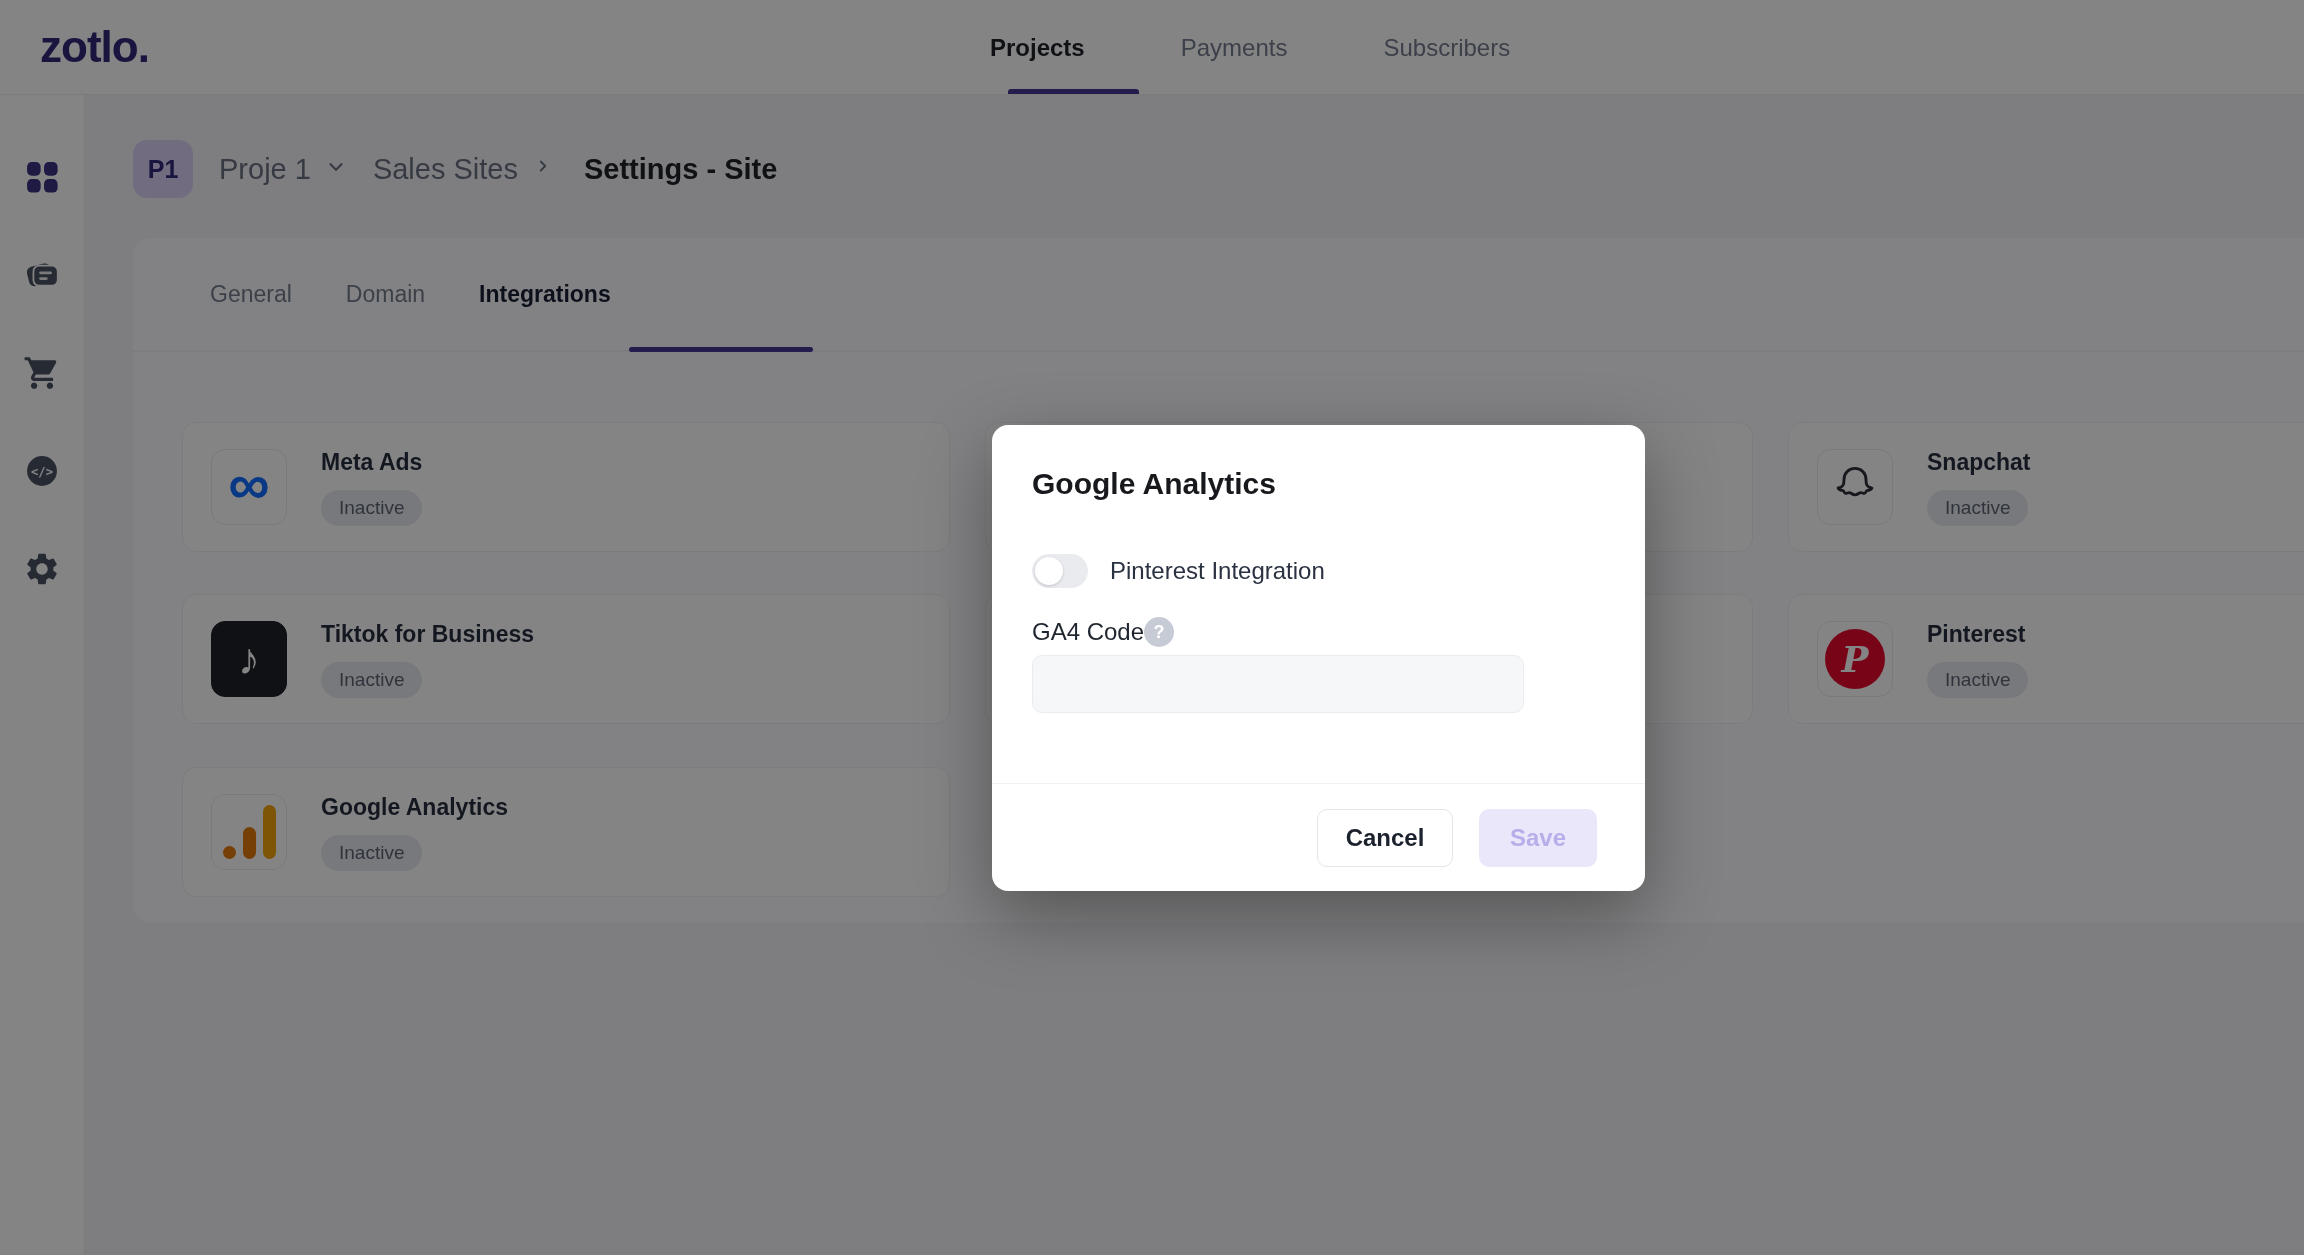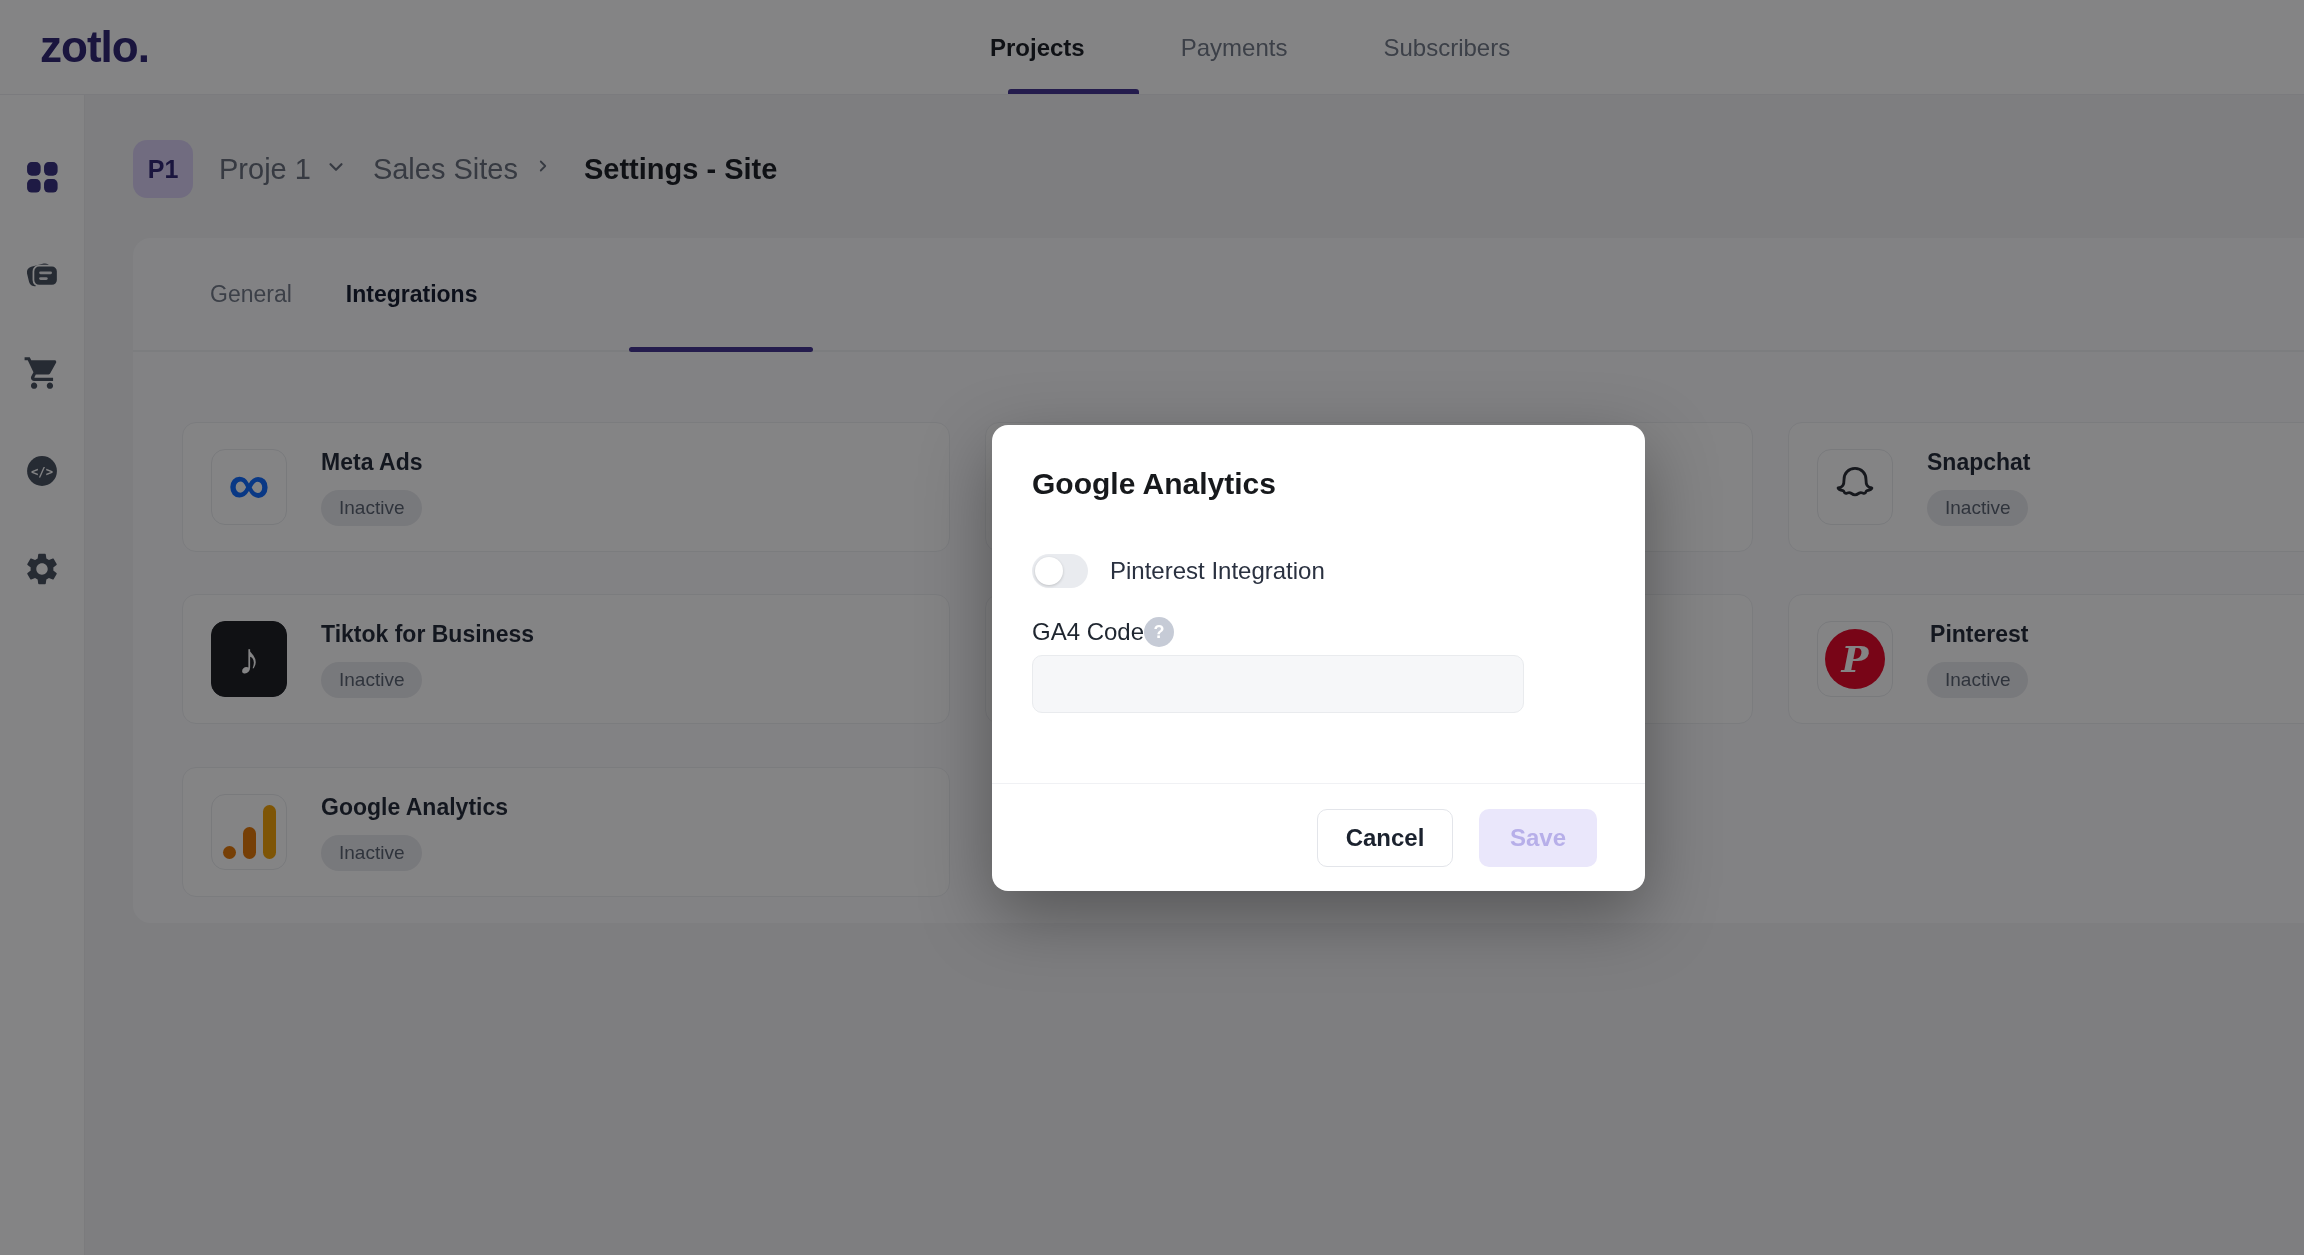--- a/index.html
+++ b/index.html
@@ -45,21 +45,21 @@
     color:#2B2171; font-weight:bold; font-size:25px; cursor:pointer;
   }
   .crumb { font-size:29px; color:#646b78; margin-left:26px; cursor:pointer; }
   .crumb-chevron { margin-left:14px; color:#646b78; font-size:20px; cursor:pointer; }
   .crumb-sep { margin:0 16px; color:#646b78; font-size:24px; }
   .crumb-current { font-size:29px; font-weight:bold; color:#15181f; margin-left:16px; }
 
   
   .panel {
     position:absolute; top:238px; left:133px; width:2171px; height:685px;
-    background:#fbfbfd; border-radius:18px 0 0 18px; z-index:1;text-align:right;
+    background:#fbfbfd; border-radius:18px 0 0 18px; z-index:1;
   }
   .tabs-row { position:relative; height:114px; border-bottom:2px solid #eef0f3; display:flex; align-items:center; padding-left:50px; }
   .tab { font-size:23px; color:#6e7684; padding:0 27px; height:100%; display:flex; align-items:center; cursor:pointer; }
   .tab.active { color:#0f172a; font-weight:bold; }
   .tab-underline { position:absolute; left:496px; bottom:-2px; width:184px; height:5px; background:#3F2E8E; border-radius:3px; }
 
   
   .card {
     position:absolute; width:768px; height:130px; background:#ffffff;
     border:1px solid #eceef1; border-radius:14px; display:flex; align-items:center;
@@ -195,20 +195,21 @@
     <svg width="18" height="22" viewBox="0 0 24 24">
         <path d="M9 6l6 6-6 6" fill="none" stroke="#646b78" stroke-width="2.4" stroke-linecap="round" stroke-linejoin="round"></path>
       </svg>
   </div>
   <div class="crumb-current">Settings - Site</div>
 </div>
 
 <div class="panel">
   <div class="tabs-row">
     <div class="tab">General</div>
+    <div class="tab">Domain</div>
     <div class="tab active">Integrations</div>
     <div class="tab-underline"></div>
   </div>
 
   <div class="card c1r1">
     <div class="tile">
         <span class="meta-inf">∞</span>
       </div>
     <div class="card-info">
       <div class="card-title">Meta Ads</div>

